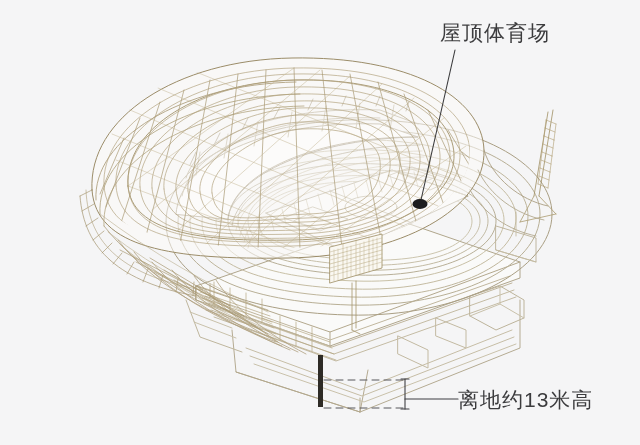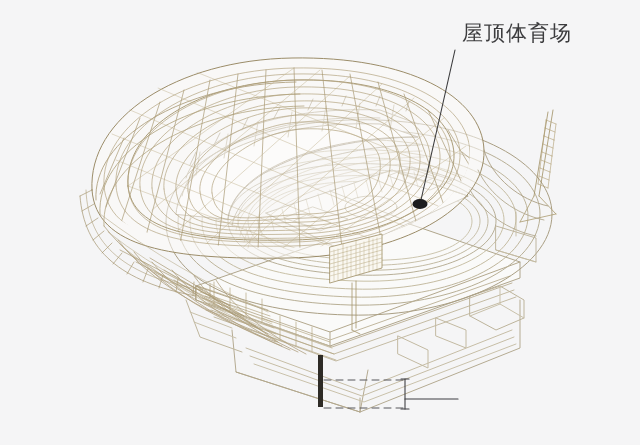--- a/index.html
+++ b/index.html
@@ -16,21 +16,21 @@
 
   .label{
     position:absolute;
     color:#3c3c3e;
     font-size:21px;
     line-height:1;
     letter-spacing:1px;
     white-space:nowrap;
     font-family:"Liberation Sans","DejaVu Sans",sans-serif;
   }
-  #roof-label{left:462px;top:22px;}
+  #roof-label{left:440px;top:22px;}
   #height-label{left:458px;top:389px;}
 </style>
 </head>
 <body>
 
 <div id="stage">
 
 <svg width="640" height="445" viewBox="0 0 640 445" xmlns="http://www.w3.org/2000/svg">
   <defs>
 
@@ -368,14 +368,15 @@
     <g>
       <path d="M455,50 L421,200" stroke="#3c3c3e" stroke-width="1.1" fill="none"></path>
       <ellipse cx="420" cy="204" rx="7.5" ry="5" fill="#1c1c1e"></ellipse>
     </g>
 
   </g>
 </svg>
 
 <div class="label" id="roof-label">屋顶体育场</div>
 
+<div class="label" id="height-label">离地约13米高</div>
 
 </div>
 
 </body></html>

